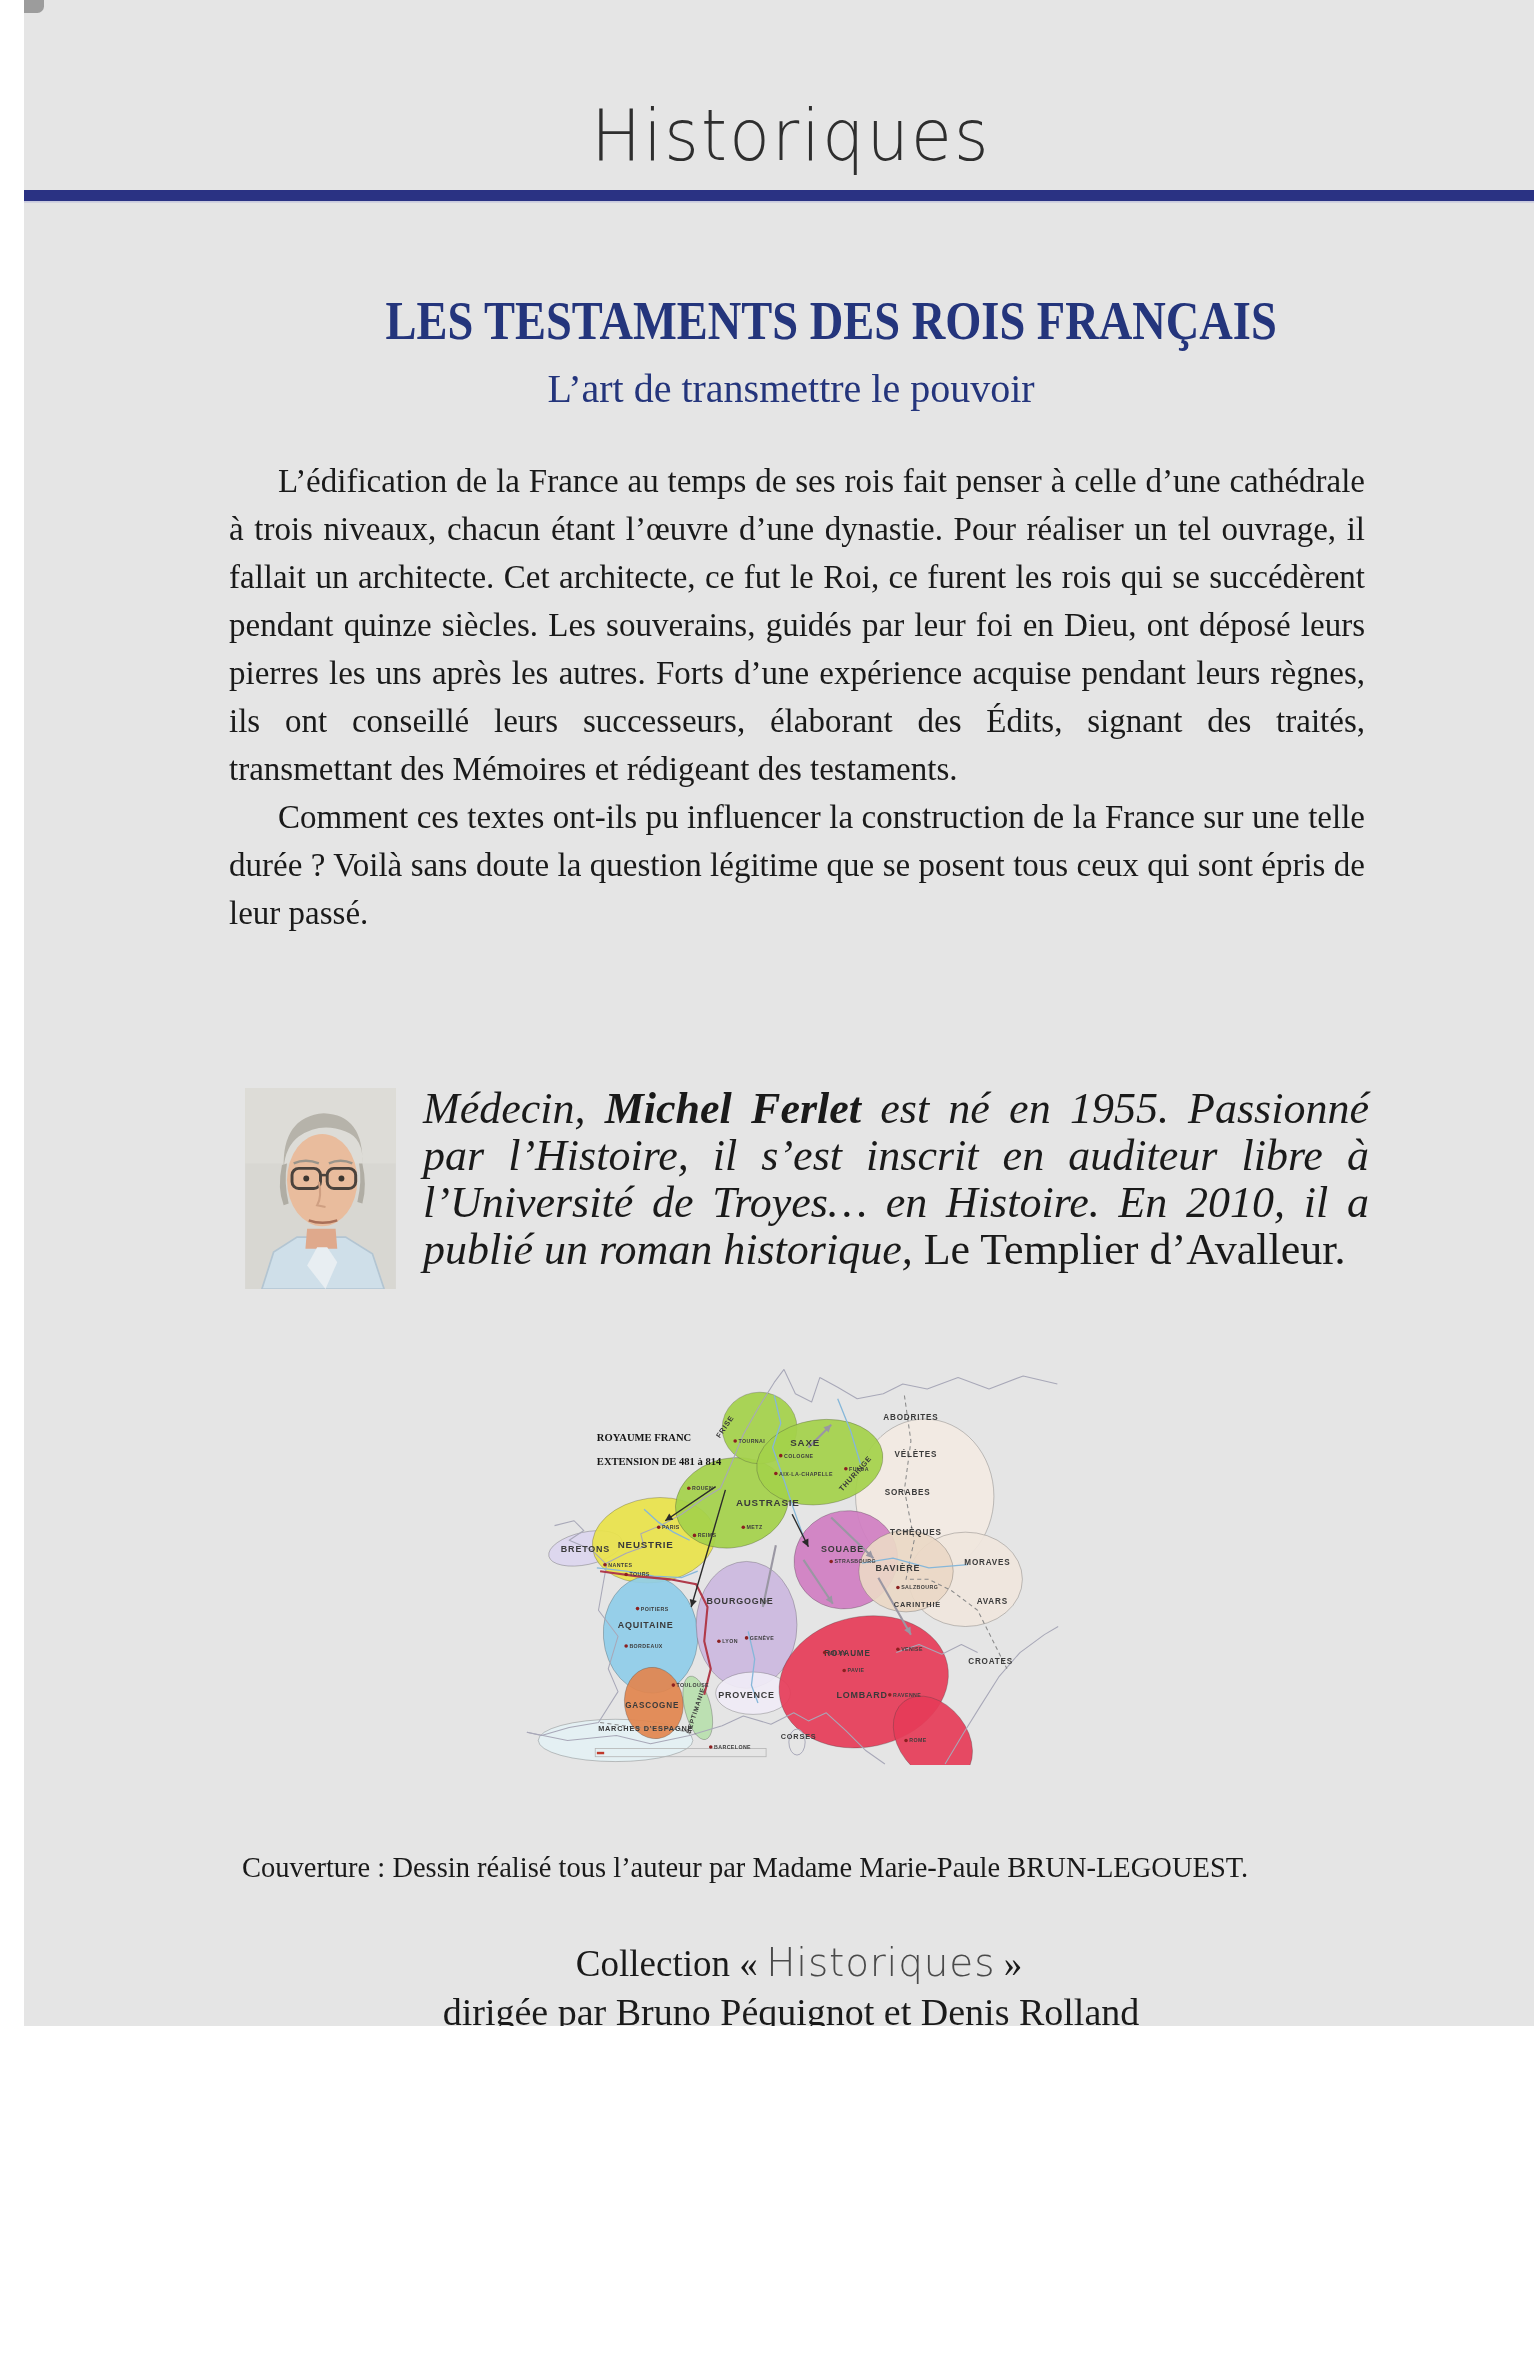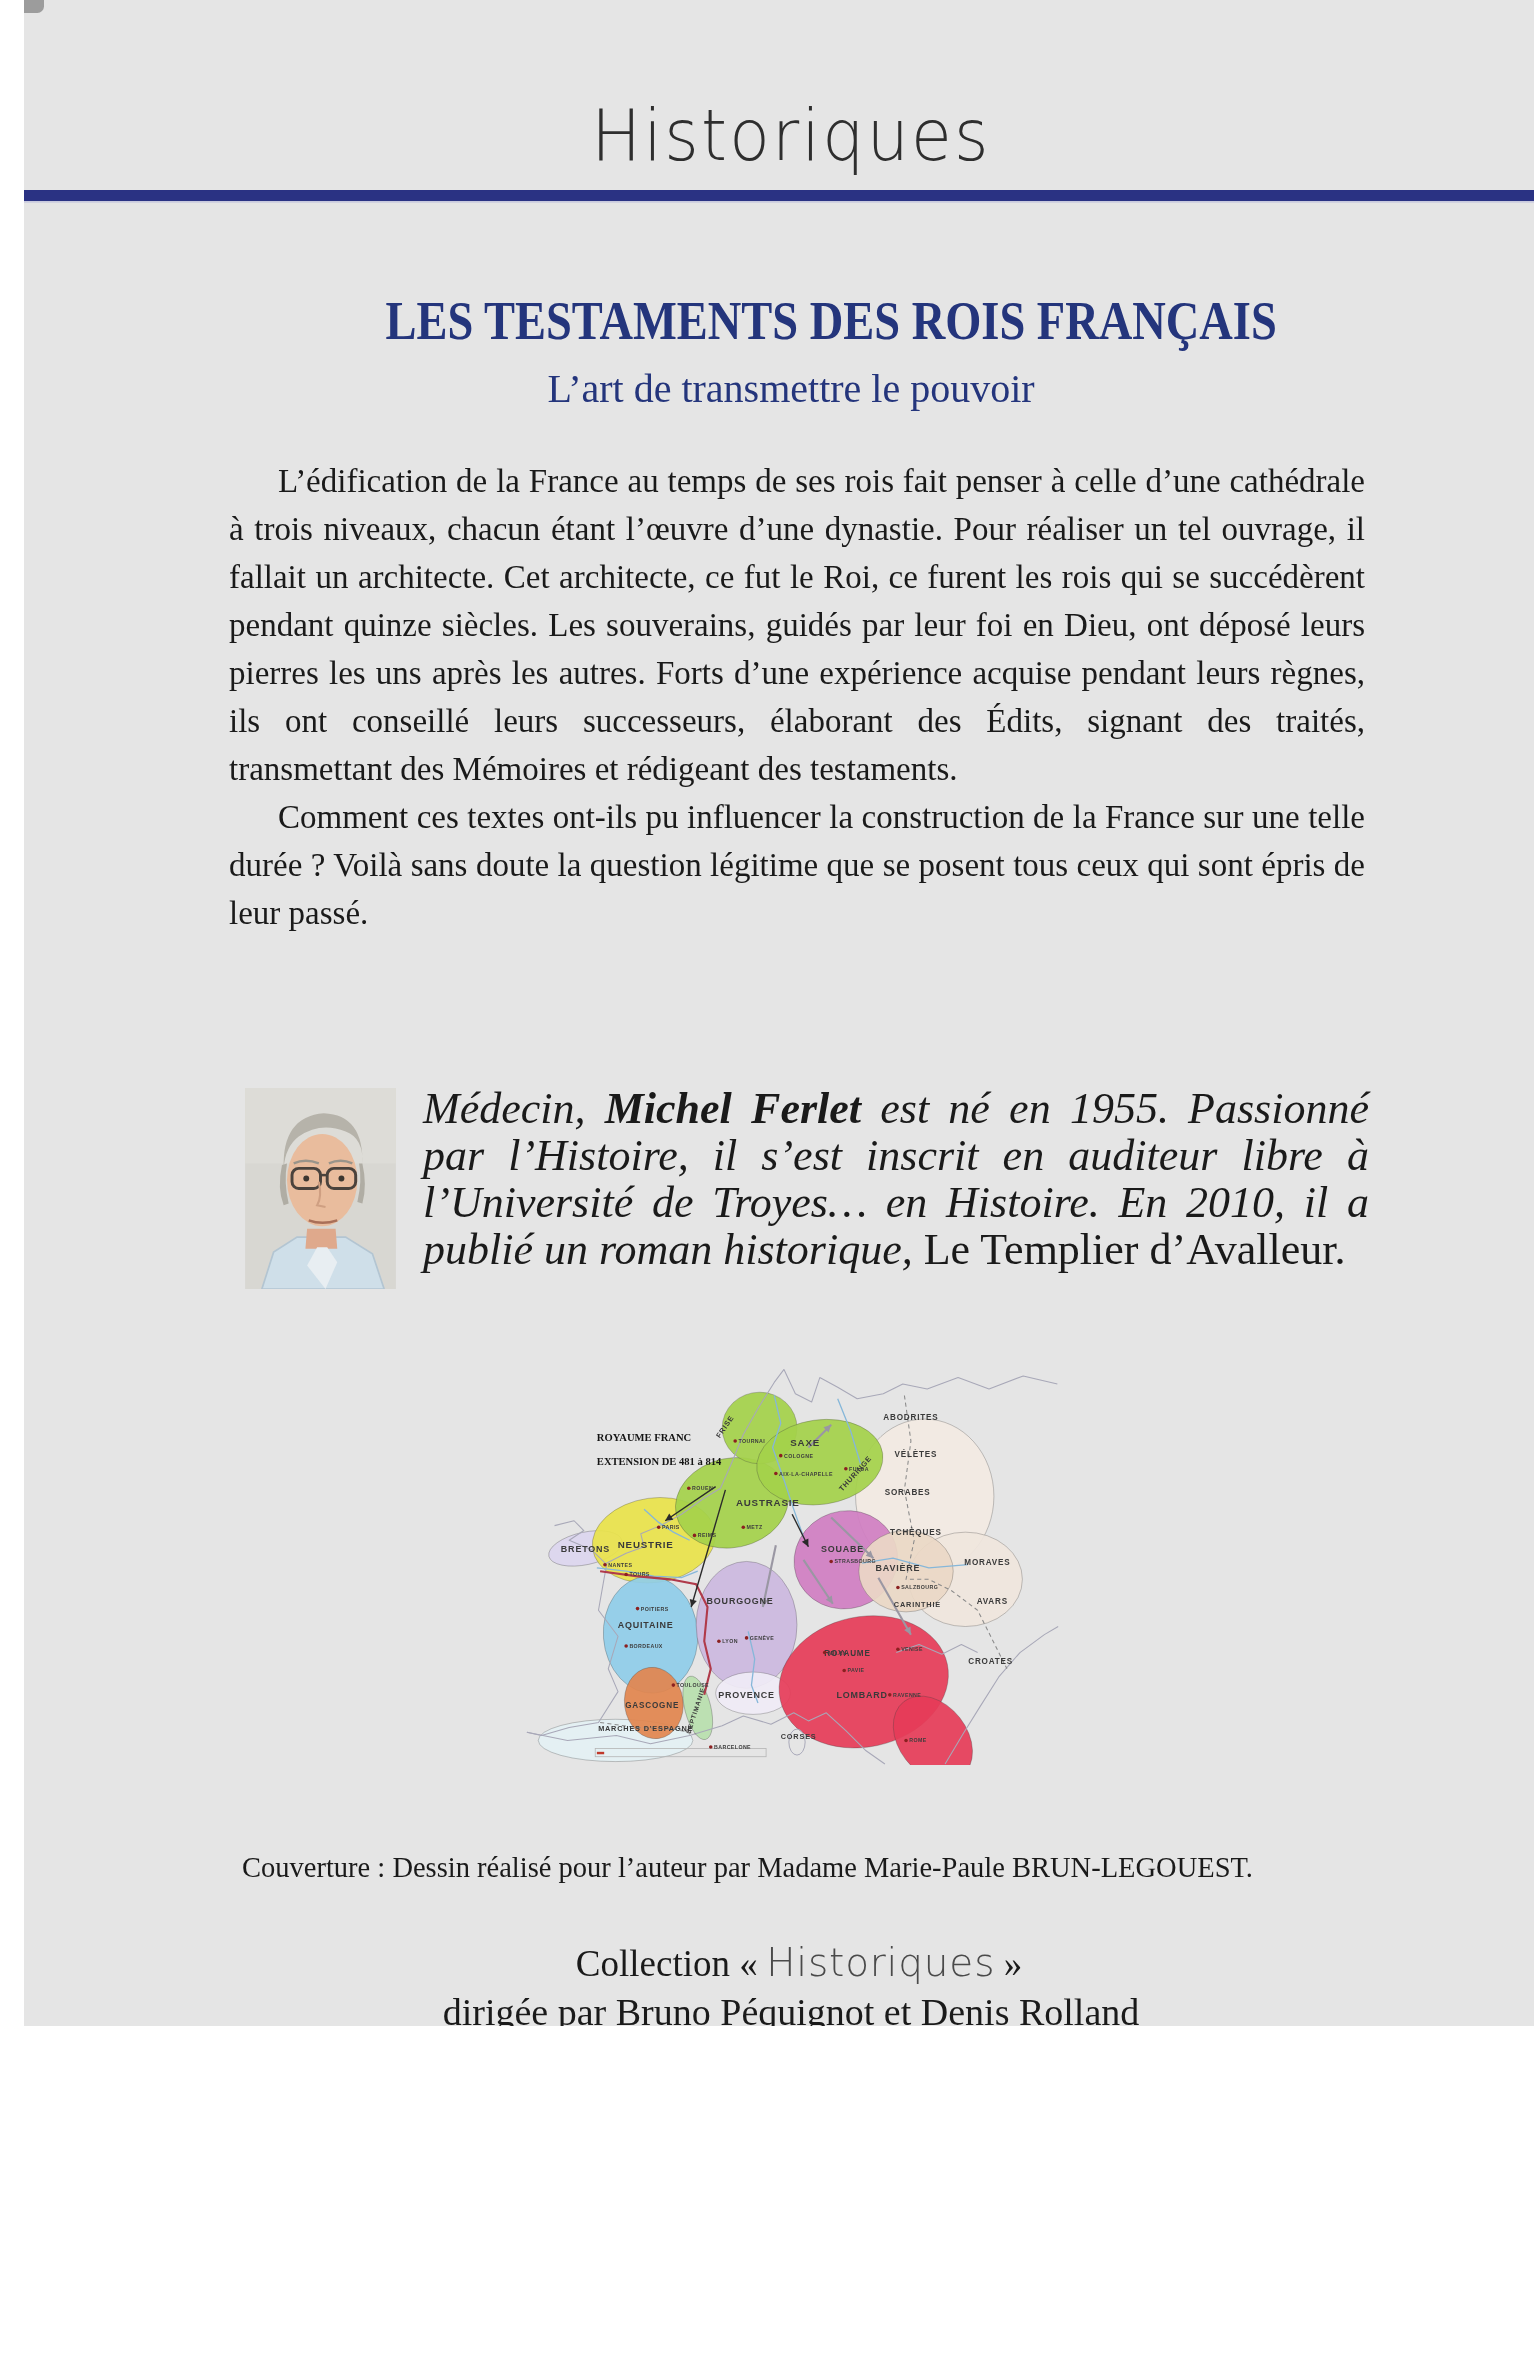--- a/index.html
+++ b/index.html
@@ -211,21 +211,21 @@
         <text x="456" y="406.5" font-family="&quot;Liberation Sans&quot;,sans-serif" font-size="6.5" font-weight="bold" fill="#3d3d3d" letter-spacing=".5">RAVENNE</text>
         <circle cx="462" cy="272" r="2.2" fill="#8b2020"></circle>
         <text x="466" y="274.5" font-family="&quot;Liberation Sans&quot;,sans-serif" font-size="6.5" font-weight="bold" fill="#3d3d3d" letter-spacing=".5">SALZBOURG</text>
         <circle cx="472" cy="460" r="2.2" fill="#8b2020"></circle>
         <text x="476" y="462.5" font-family="&quot;Liberation Sans&quot;,sans-serif" font-size="6.5" font-weight="bold" fill="#3d3d3d" letter-spacing=".5">ROME</text>
         <text x="92" y="92" font-family="&quot;Liberation Serif&quot;,serif" font-size="13" font-weight="bold" fill="#151515">ROYAUME FRANC</text>
         <text x="92" y="122" font-family="&quot;Liberation Serif&quot;,serif" font-size="13" font-weight="bold" fill="#151515">EXTENSION DE 481 à 814</text>
       </svg>
   </figure>
 
-  <p class="credit">Couverture : Dessin réalisé pour l’auteur par Madame Marie-Paule BRUN-LEGOUEST.</p>
+  <p class="credit">Couverture : Dessin réalisé tous l’auteur par Madame Marie-Paule BRUN-LEGOUEST.</p>
 
   <p class="collection">
     <span>Collection «</span><span class="logo-inline">Historiques</span><span>»</span>
   </p>
   <p class="directors">dirigée par Bruno Péquignot et Denis Rolland</p>
 
   <p class="price">28 €</p>
   <p class="isbn">ISBN : 978-2-343-01713-6</p>
 
   <svg class="barcode" id="barcode-svg" viewBox="-24 0 372 196">

